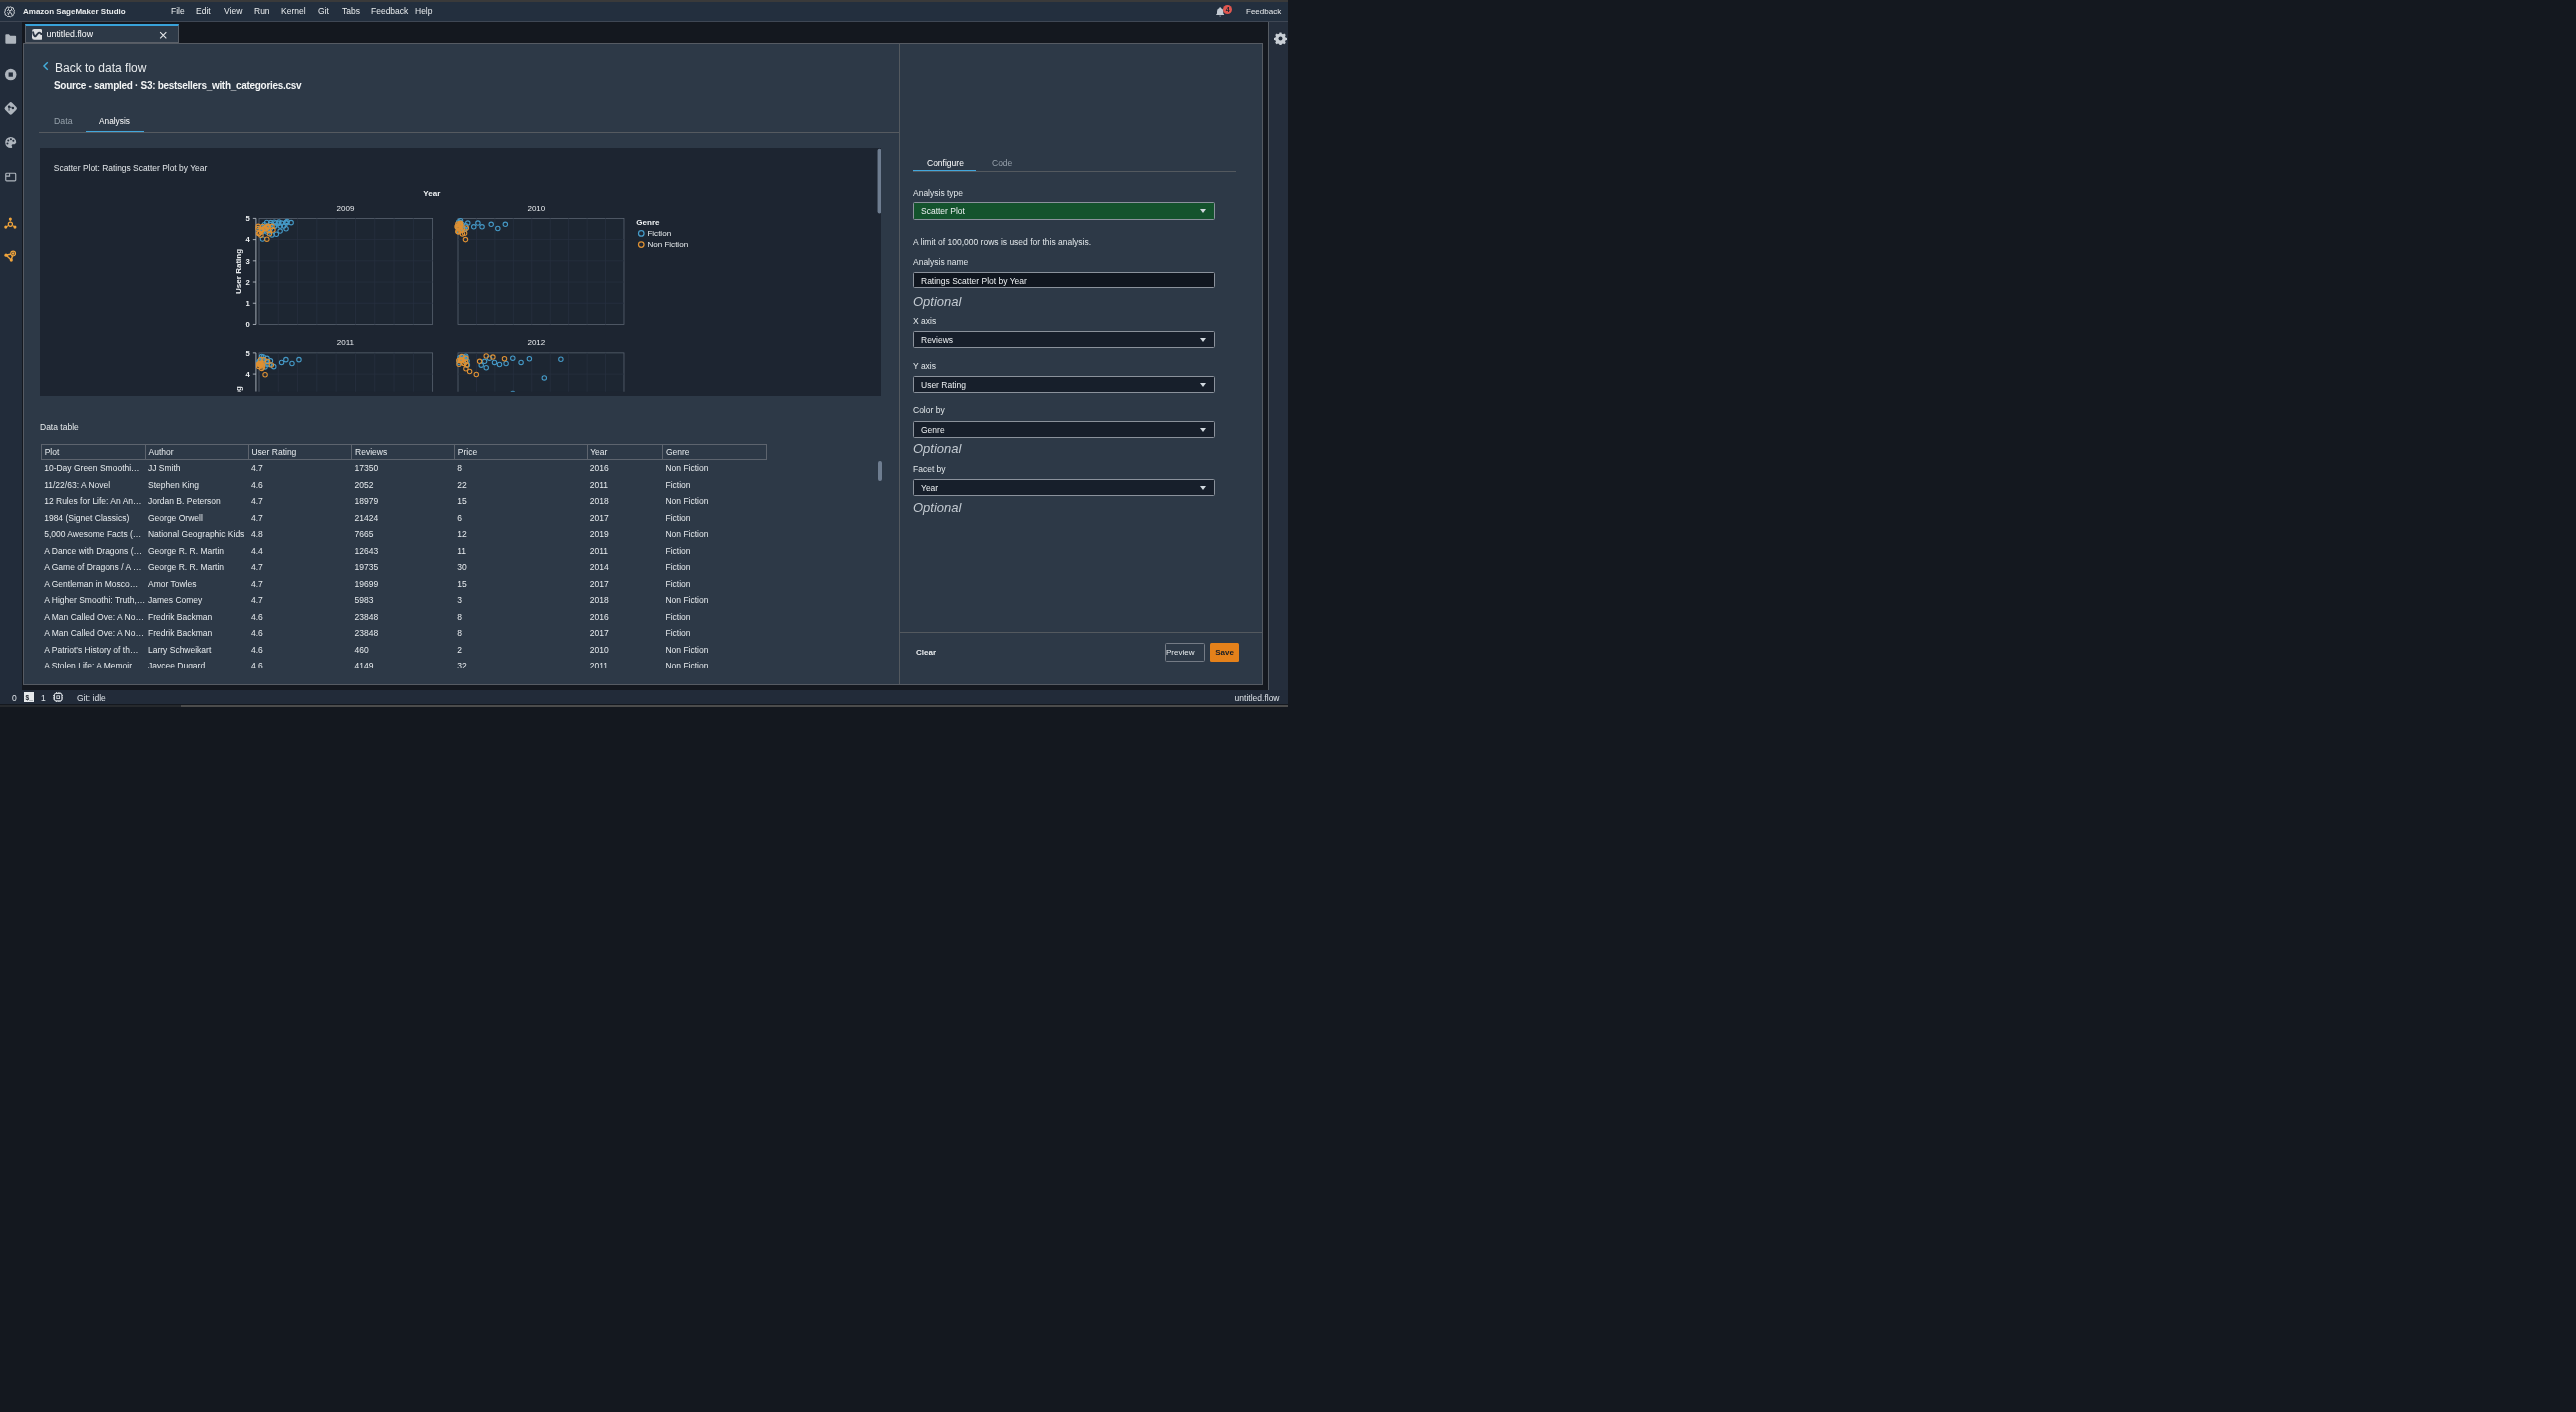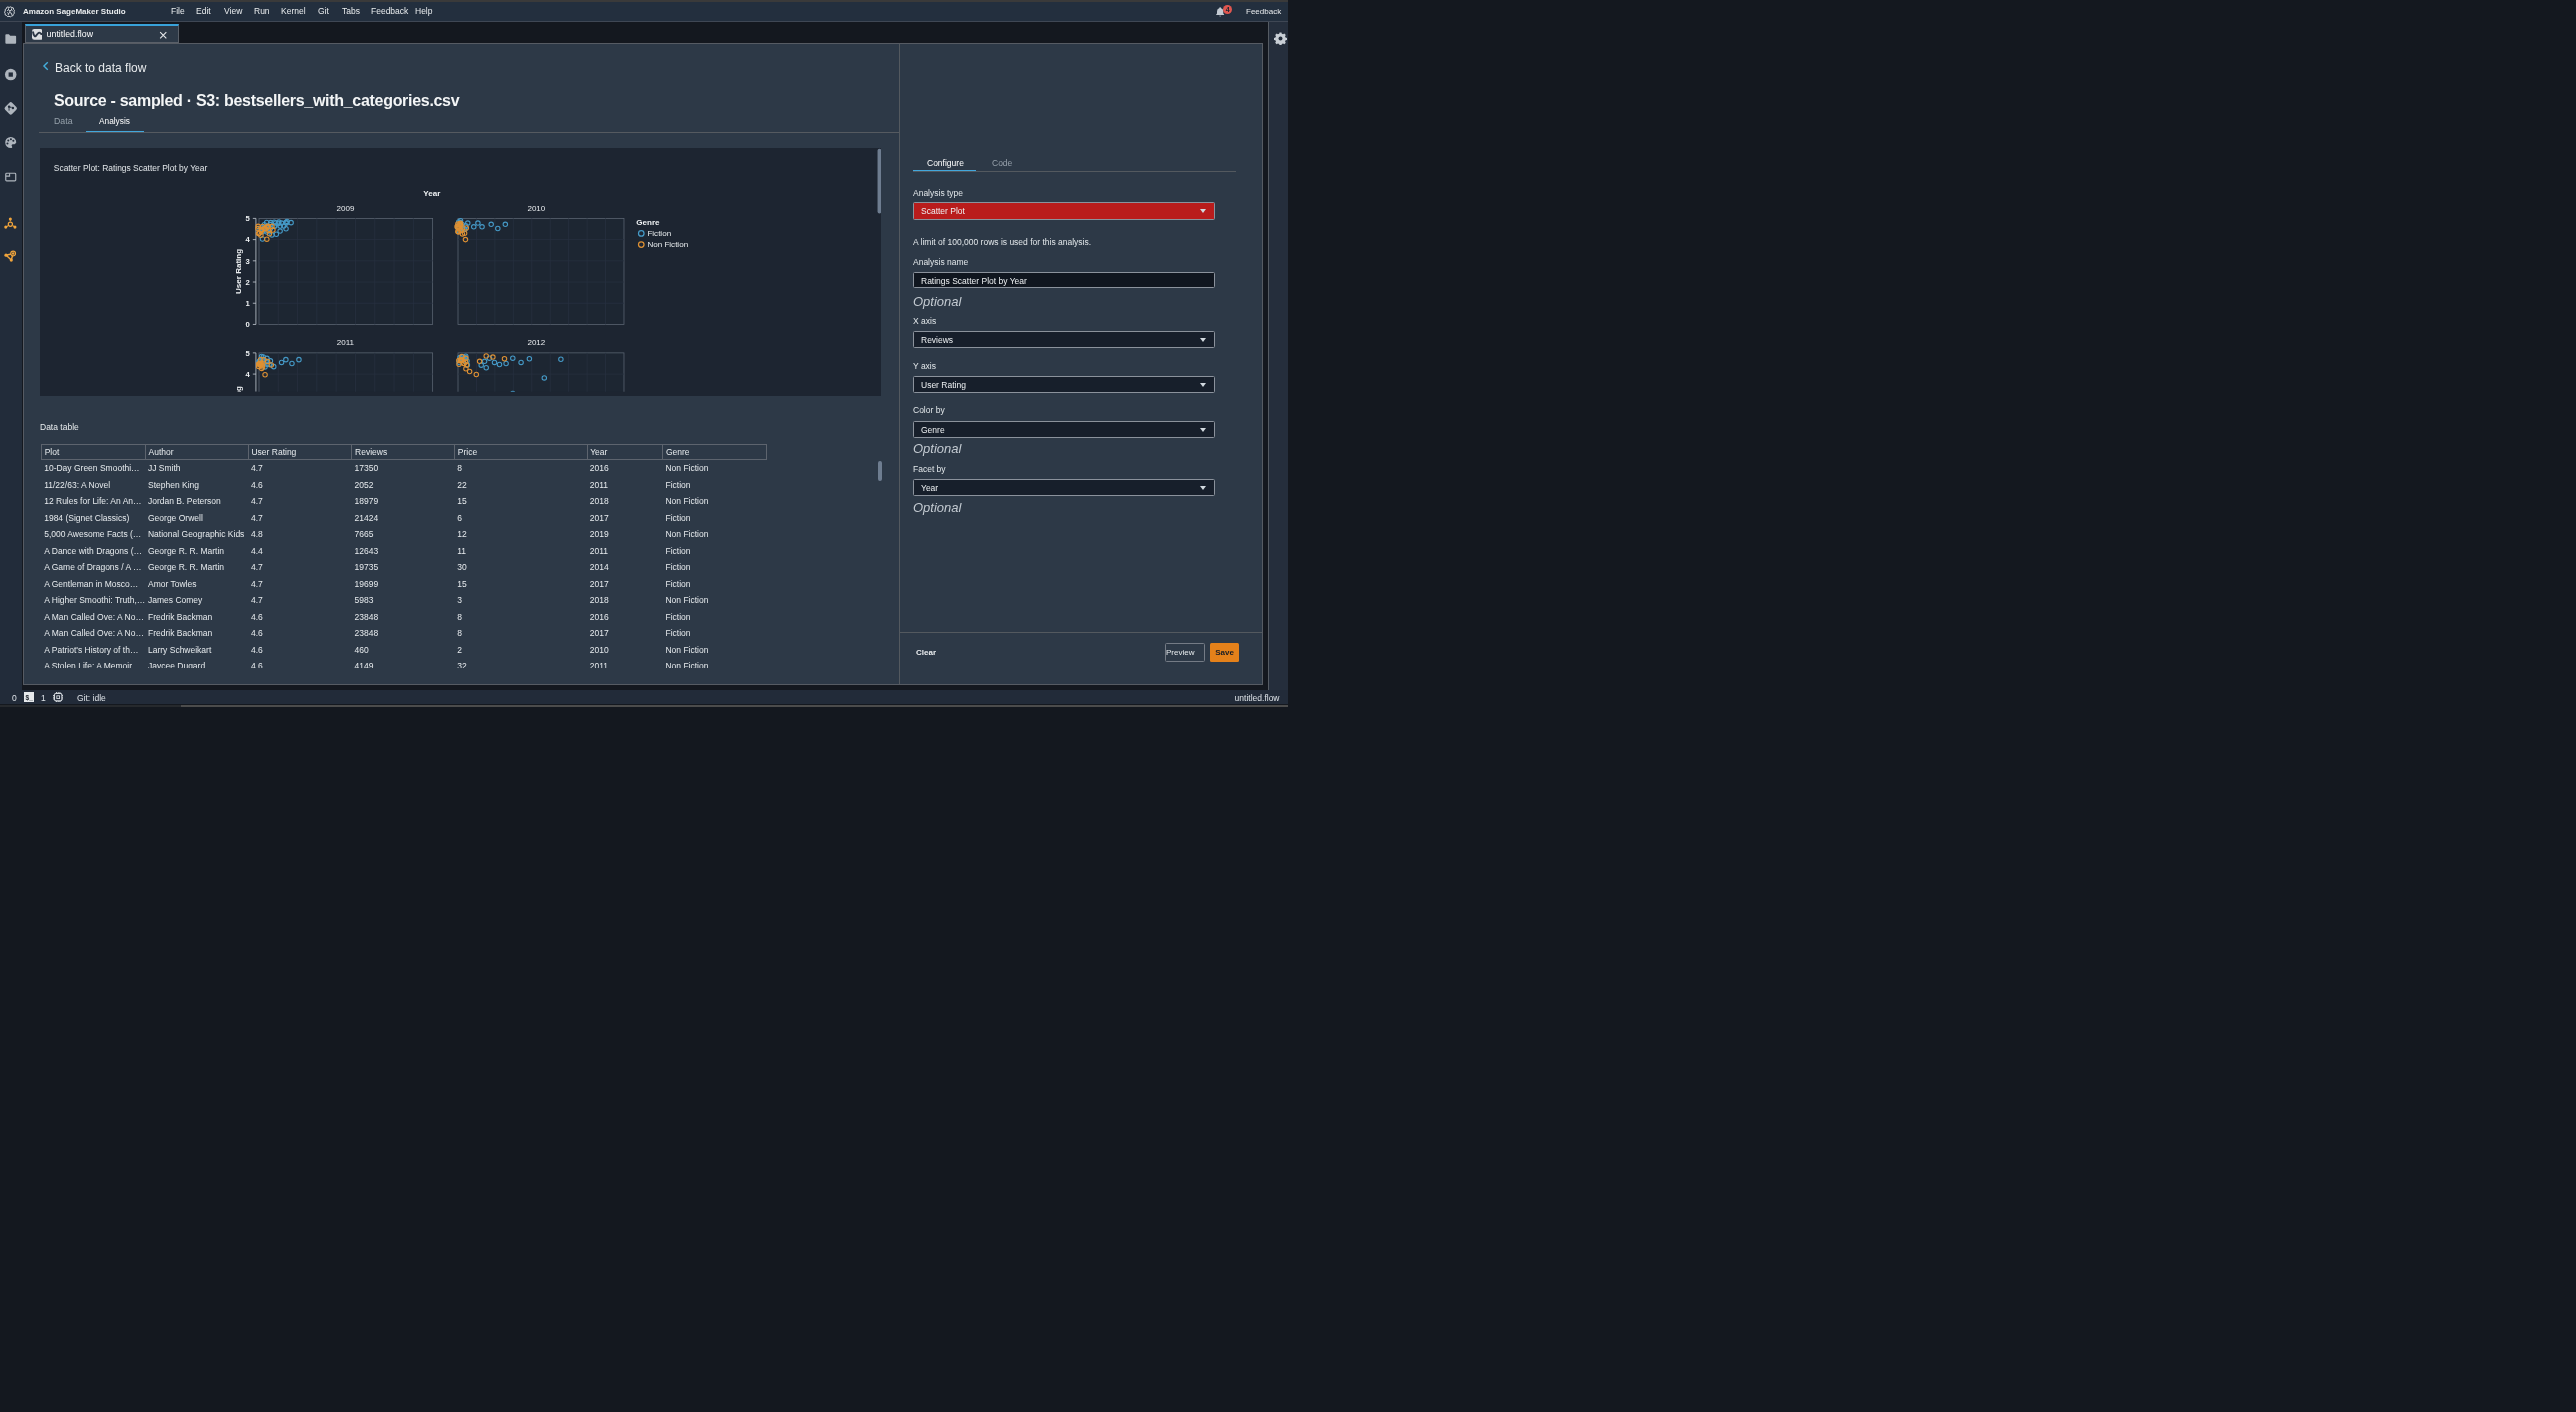--- a/index.html
+++ b/index.html
@@ -100,21 +100,21 @@
 <span style="position:absolute;left:21px;top:3.1px;font-size:8.8px;color:#fff;">untitled.flow</span>
 <svg style="position:absolute;left:133px;top:5px" width="8.5" height="8.5" viewBox="0 0 11 11">
         <path d="M1.5 1.5 L9.5 9.5 M9.5 1.5 L1.5 9.5" stroke="#e8eaec" stroke-width="1.4"></path>
       </svg>
 </div>
 <div class="abs" id="content">
 <svg class="abs" style="left:17.7px;top:17px" width="7.7" height="10" viewBox="0 0 10 13">
         <path d="M7.5 1.5 L2.5 6.5 L7.5 11.5" fill="none" stroke="#44afdd" stroke-width="1.8"></path>
       </svg>
 <span class="lbl" style="left:31px;top:17.3px;font-size:12px;color:#e8ebed">Back to data flow</span>
-<span class="lbl" style="left:30px;top:48px;font-size:16px;font-weight:700;letter-spacing:-0.3px;color:#f3f5f6">Source - sampled · S3: bestsellers_with_categories.csv</span>
+<span class="lbl" style="left:30px;top:36px;font-size:10px;font-weight:700;letter-spacing:-0.3px;color:#f3f5f6">Source - sampled · S3: bestsellers_with_categories.csv</span>
 <span class="lbl" style="left:30px;top:72px;font-size:8.8px;color:#95a0aa">Data</span>
 <span class="lbl" style="left:75px;top:72px;font-size:8.3px;color:#ffffff">Analysis</span>
 <div class="abs" style="left:62px;top:87px;width:58px;height:1.5px;background:#42a7dc"></div>
 <div class="abs" style="left:15.4px;top:88px;width:860px;height:0.8px;background:#555a60"></div>
 <div class="abs" style="left:16px;top:104px;width:841px;height:248px;background:#1d2531"></div>
       <svg class="abs" style="left:16px;top:104px" width="841" height="248" viewBox="0 0 1094.5 322.5">
         <text x="18" y="29.5" font-size="11" fill="#e2e6e9">Scatter Plot: Ratings Scatter Plot by Year</text>
         <text x="510" y="62" font-size="10.5" font-weight="700" fill="#eef1f3" text-anchor="middle">Year</text>
         <text x="397.5" y="81.5" font-size="10.5" fill="#e8ebee" text-anchor="middle">2009</text>
         <rect x="285" y="91.5" width="226" height="138" fill="#1d2632" stroke="#5c6673" stroke-width="1"></rect>
@@ -513,21 +513,21 @@
           </tbody>
         </table>
       </div>
 <div class="abs" style="left:854px;top:417px;width:3.8px;height:20px;border-radius:1.9px;background:#6e7d90"></div>
 <div class="abs" style="left:875px;top:0;width:0.8px;height:642px;background:#53595f"></div>
 <span class="lbl" style="left:903px;top:114px;color:#fff">Configure</span>
 <span class="lbl" style="left:968px;top:114px;color:#97a1ab">Code</span>
 <div class="abs" style="left:889px;top:126px;width:63px;height:1.5px;background:#42a7dc"></div>
 <div class="abs" style="left:889px;top:127px;width:323px;height:0.8px;background:#53595f"></div>
 <span class="lbl" style="left:889px;top:144px">Analysis type</span>
-      <div class="dd" style="top:158px;background:#b91c1c;height:18.4px">Scatter Plot<span class="caret"></span></div>
+      <div class="dd" style="top:158px;background:#14532d;height:18.4px">Scatter Plot<span class="caret"></span></div>
 <span class="lbl" style="left:889px;top:193px">A limit of 100,000 rows is used for this analysis.</span>
 <span class="lbl" style="left:889px;top:213px">Analysis name</span>
       <div class="dd" style="top:228px;background:#10161f;height:16px">Ratings Scatter Plot by Year</div>
       <span class="opt" style="top:250px">Optional</span>
 <span class="lbl" style="left:889px;top:272px">X axis</span>
       <div class="dd" style="top:287px;background:#171f2b;height:17px">Reviews<span class="caret"></span></div>
 <span class="lbl" style="left:889px;top:317px">Y axis</span>
       <div class="dd" style="top:332px;background:#171f2b;height:17px">User Rating<span class="caret"></span></div>
 <span class="lbl" style="left:889px;top:361px">Color by</span>
       <div class="dd" style="top:377px;background:#171f2b;height:17px">Genre<span class="caret"></span></div>

